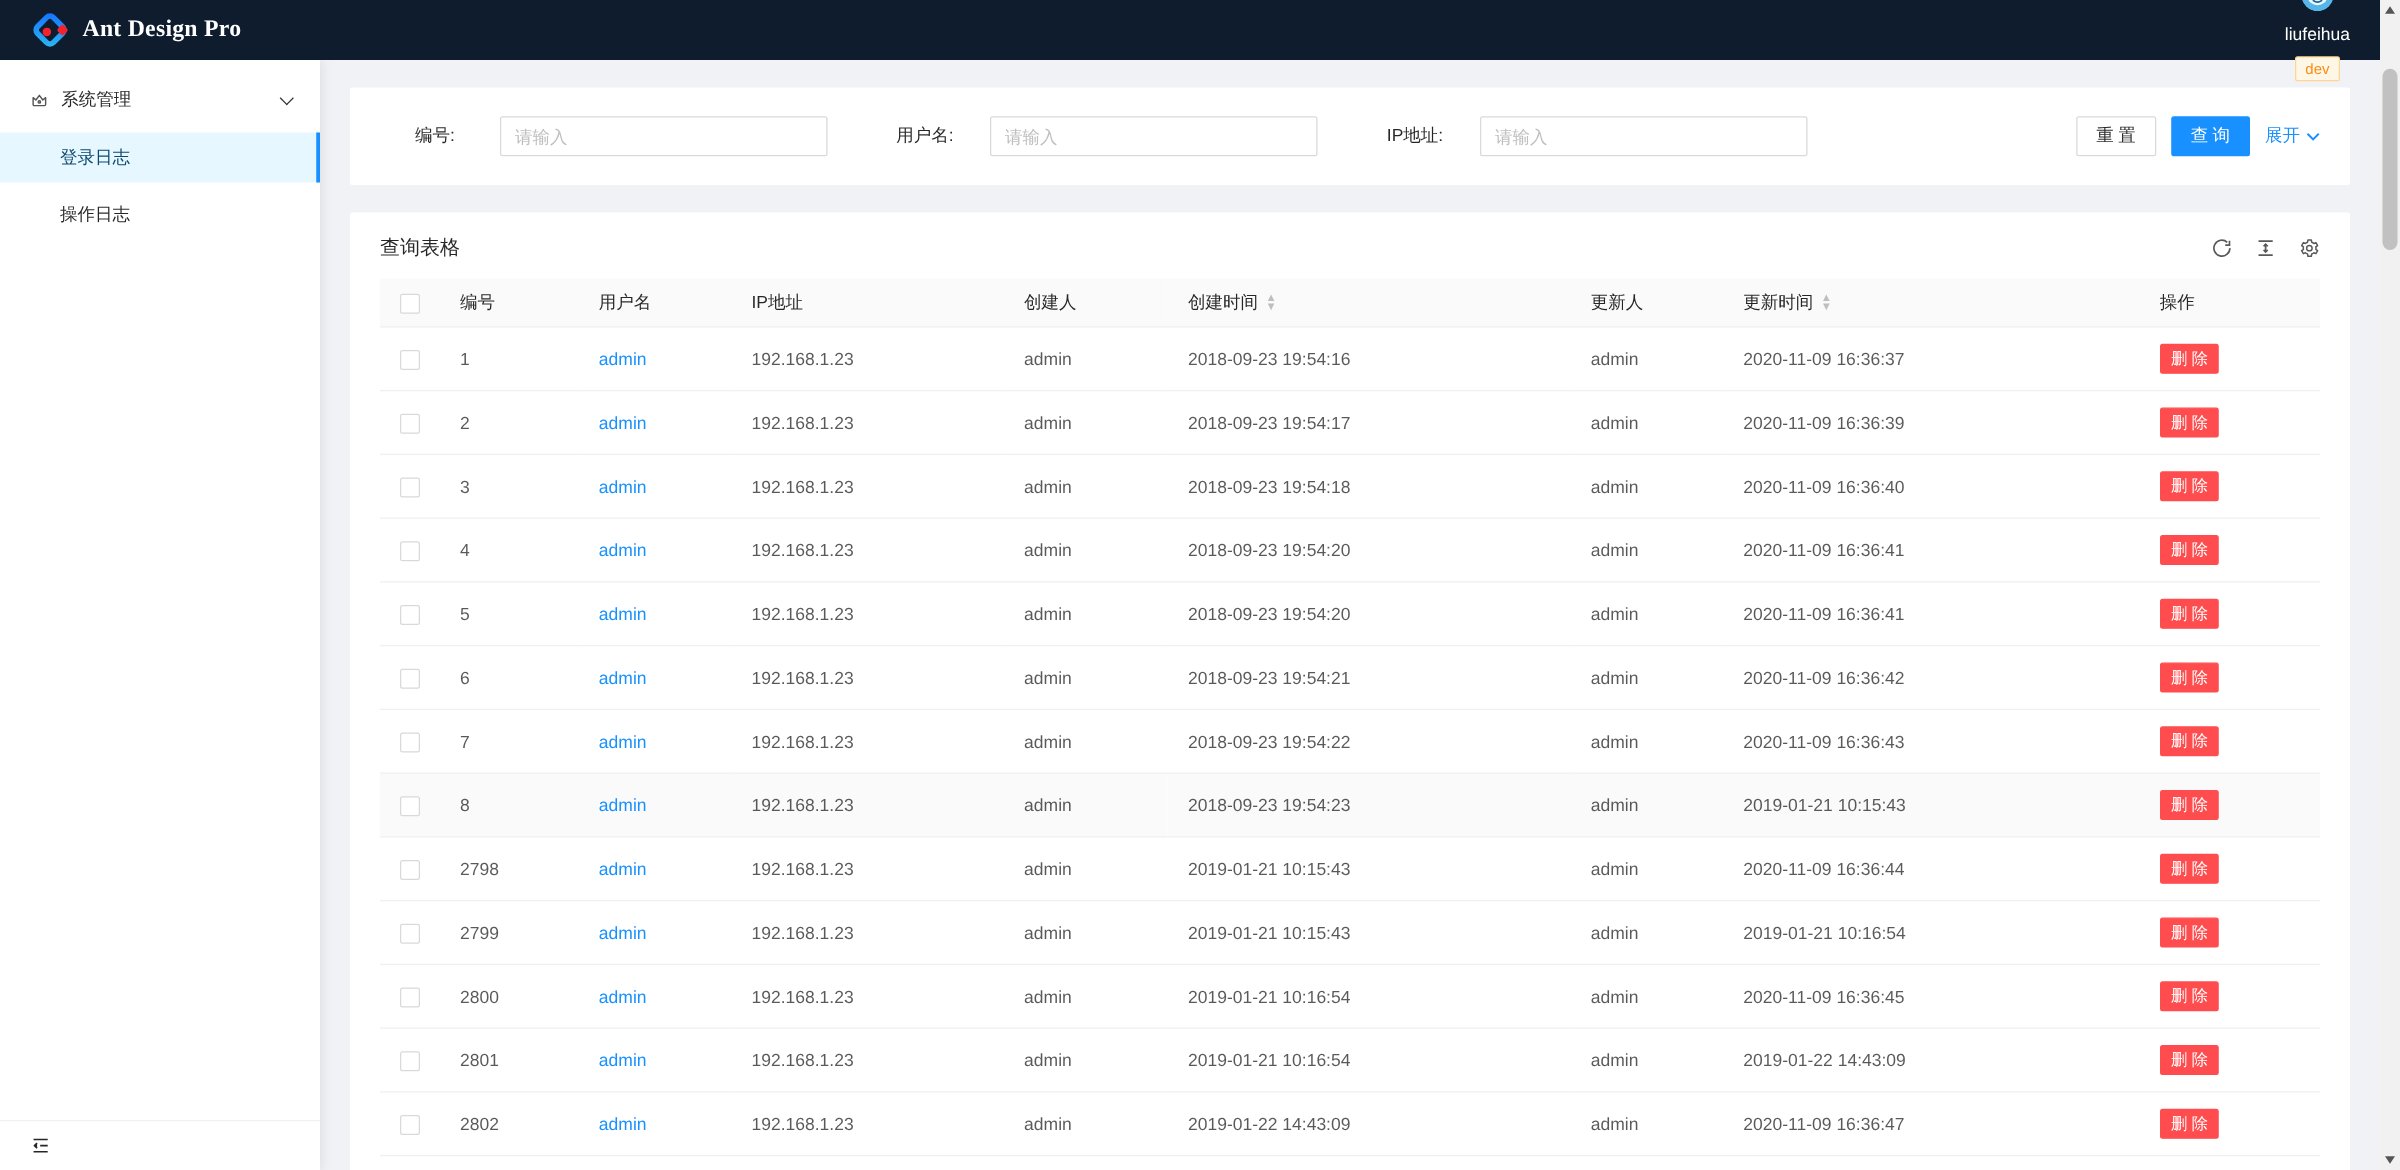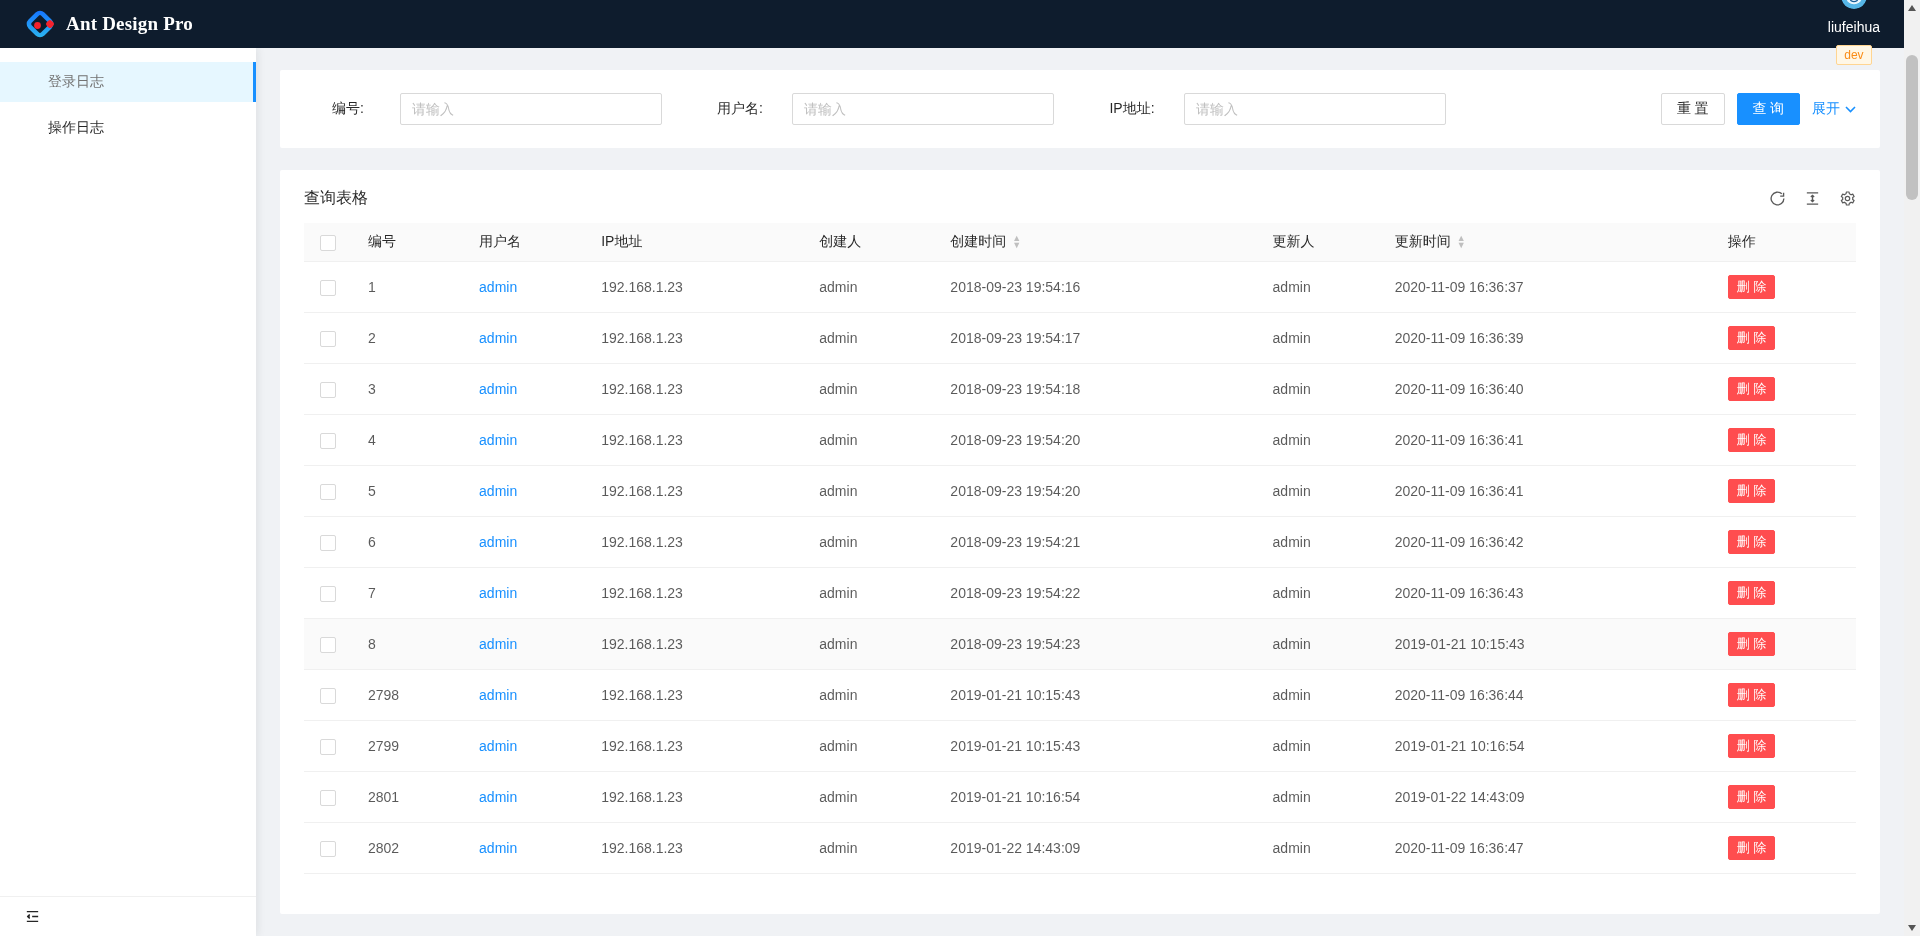--- a/index.html
+++ b/index.html
@@ -27,21 +27,21 @@
   .layout { position:absolute; top:48px; left:0; width:1904px; height:888px; display:flex; }
   .sider { width:256px; background:#fff; height:100%; box-shadow:2px 0 8px rgba(29,35,41,.08); position:relative; z-index:10; }
   .menu { padding-top:8px; }
   .menu-item { height:40px; margin:4px 0; display:flex; align-items:center; padding:0 24px; cursor:pointer; color:rgba(0,0,0,.85); }
   .menu-item .mi-icon { width:15px; height:15px; margin-right:10px; display:inline-flex; color:#545454; }
   .menu-item.parent-active, .menu-item.parent-active .mi-icon { color:#1890ff; }
   .menu-chevron { margin-left:auto; width:8px; height:8px; border-right:1.6px solid #333; border-bottom:1.6px solid #333; }
   .chev-down { transform:rotate(45deg) translateY(-2px); }
   .chev-up { transform:rotate(-135deg) translateY(-2px); }
   .submenu-item { height:40px; margin:6px 0; display:flex; align-items:center; padding-left:48px; cursor:pointer; color:rgba(0,0,0,.85); }
-  .submenu-item.selected { background:#e6f7ff; color:#737373; border-right:3px solid #1890ff; }
+  .submenu-item.selected { background:#e6f7ff; color:#0c4a6e; border-right:3px solid #1890ff; }
   .sider-footer { position:absolute; bottom:0; left:0; right:0; height:40px; border-top:1px solid #f0f0f0; display:flex; align-items:center; padding:0 24px; color:#262626; }
 
   .main { flex:1; padding:22px 24px; overflow:hidden; }
 
   
   .card { background:#fff; border-radius:2px; }
   .search-card { padding:23px 24px; display:flex; align-items:center; }
   .form-col { flex:0 0 392px; display:flex; align-items:center; }
   .form-label { min-width:88px; text-align:center; margin-right:8px; color:rgba(0,0,0,.85); white-space:nowrap; }
   .form-input { width:262px; height:32px; border:1px solid #d9d9d9; border-radius:2px; padding:0 11px; font-size:14px; color:rgba(0,0,0,.65); outline:none; font-family:inherit; }
@@ -108,20 +108,30 @@
     </span>
     <span class="header-user">liufeihua</span>
     <span class="env-tag">dev</span>
   </div>
 </div>
 
 <div class="layout">
 
   <div class="sider">
     <div class="menu">
+      <div class="menu-item">
+        <span class="mi-icon">
+          <svg viewBox="0 0 24 24" width="15" height="15" fill="none" stroke="currentColor" stroke-width="1.8">
+            <path d="M4 8.2l3.6 3L12 5.2l4.4 6 3.6-3V17a1.4 1.4 0 0 1-1.4 1.4H5.4A1.4 1.4 0 0 1 4 17z" stroke-linejoin="round"></path>
+            <circle cx="12" cy="13.6" r="1.5"></circle>
+          </svg>
+        </span>
+        <span>系统管理</span>
+        <span class="menu-chevron chev-down"></span>
+      </div>
       <div class="submenu-item selected">
         <span>登录日志</span>
       </div>
       <div class="submenu-item">
         <span>操作日志</span>
       </div>
     </div>
     <div class="sider-footer">
       <span class="tb-icon">
         <svg viewBox="0 0 24 24" width="17" height="17" fill="none" stroke="currentColor" stroke-width="1.8">
@@ -340,20 +350,31 @@
             <td>2799</td>
             <td><a class="user-link">admin</a></td>
             <td>192.168.1.23</td>
             <td>admin</td>
             <td>2019-01-21 10:15:43</td>
             <td>admin</td>
             <td>2019-01-21 10:16:54</td>
             <td><button class="btn-danger">删 除</button></td>
           </tr>
 
+          <tr>
+            <td class="cell-check"><span class="checkbox"></span></td>
+            <td>2800</td>
+            <td><a class="user-link">admin</a></td>
+            <td>192.168.1.23</td>
+            <td>admin</td>
+            <td>2019-01-21 10:16:54</td>
+            <td>admin</td>
+            <td>2020-11-09 16:36:45</td>
+            <td><button class="btn-danger">删 除</button></td>
+          </tr>
 
           <tr>
             <td class="cell-check"><span class="checkbox"></span></td>
             <td>2801</td>
             <td><a class="user-link">admin</a></td>
             <td>192.168.1.23</td>
             <td>admin</td>
             <td>2019-01-21 10:16:54</td>
             <td>admin</td>
             <td>2019-01-22 14:43:09</td>

